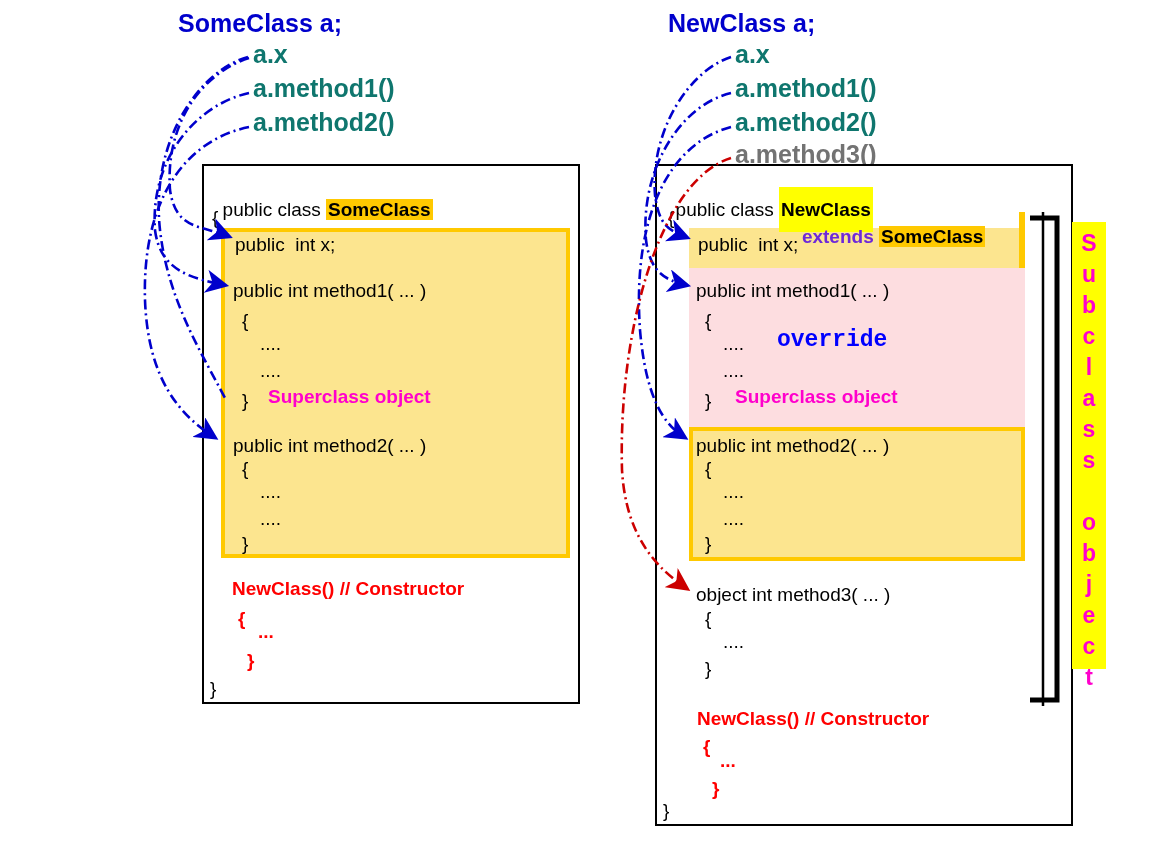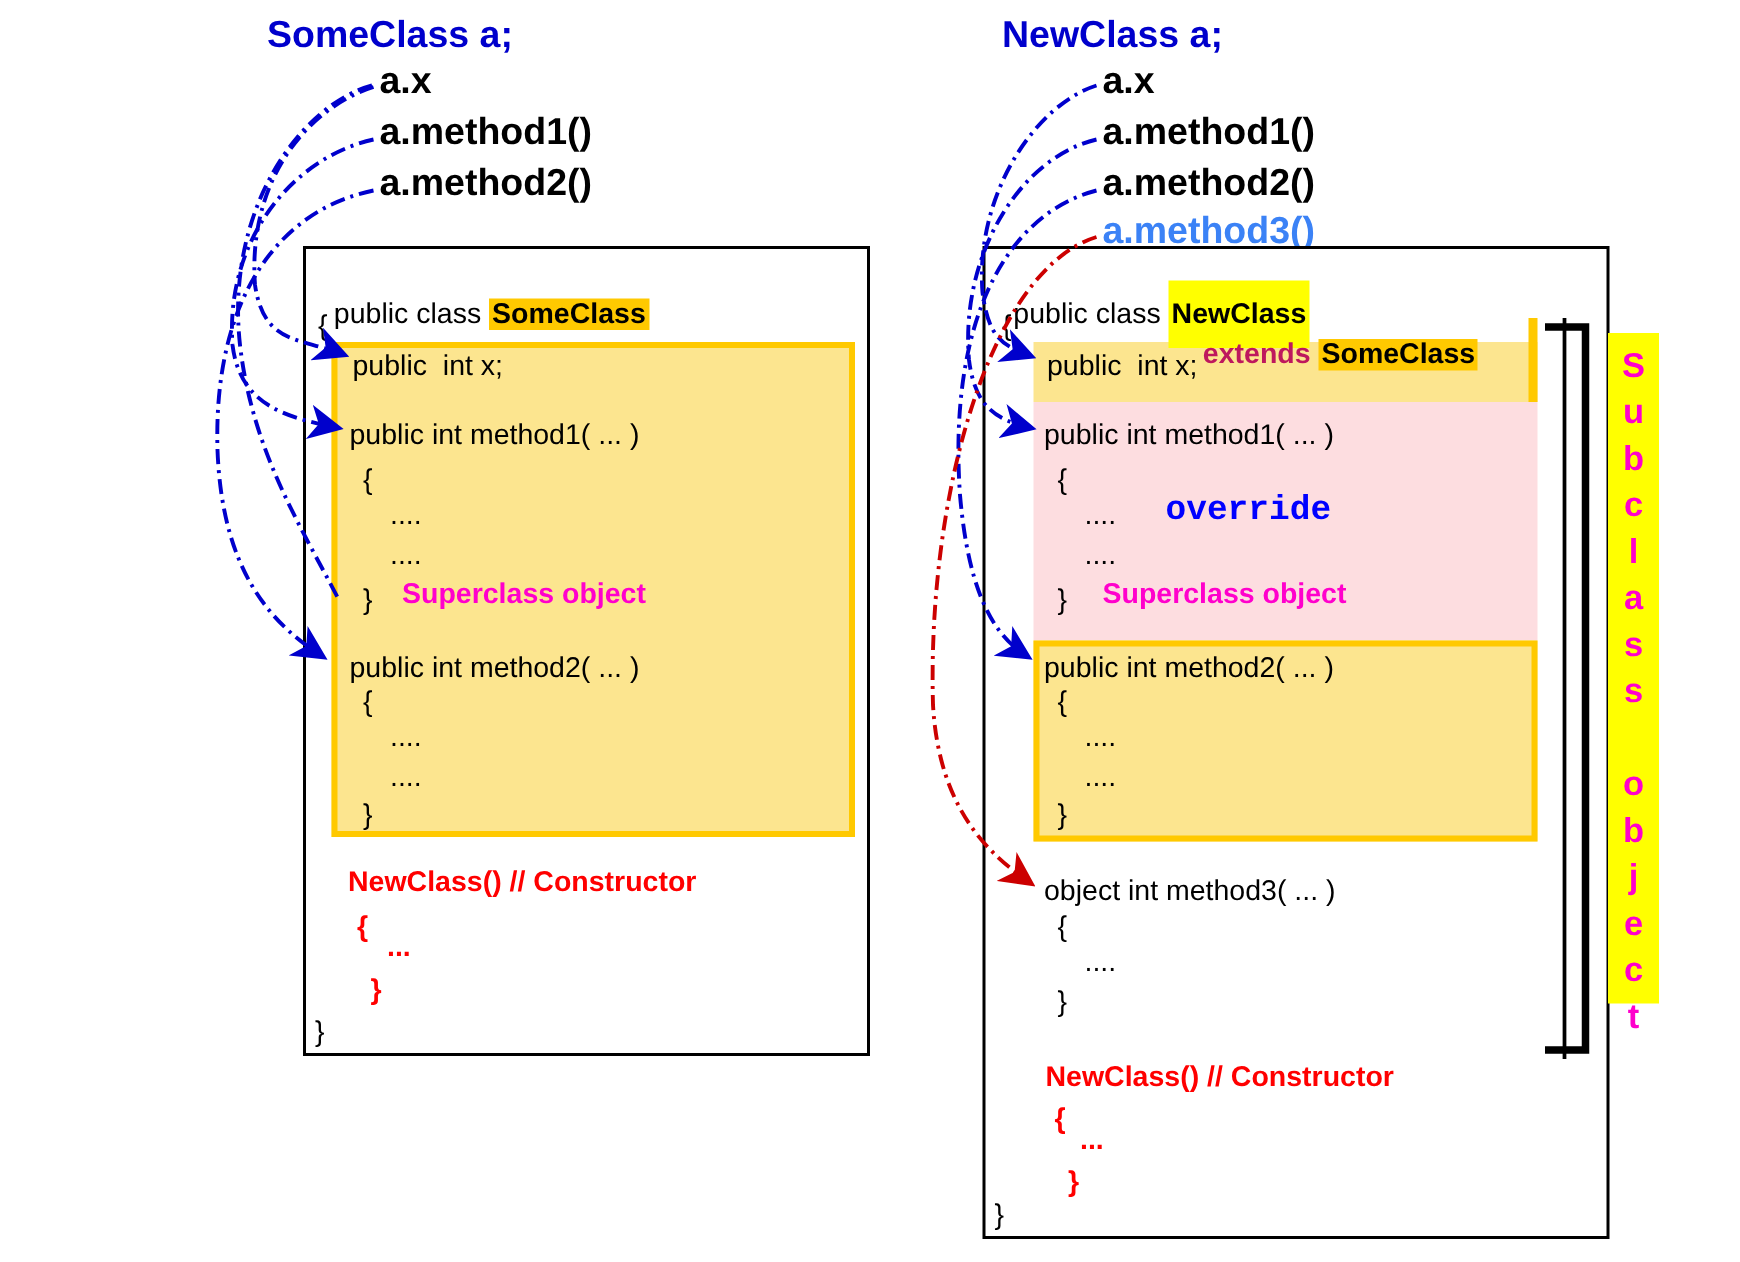--- a/index.html
+++ b/index.html
@@ -3,32 +3,32 @@
 <meta charset="utf-8">
 <style>
   html,body{margin:0;padding:0;background:#ffffff;}
   body{width:1160px;height:841px;position:relative;overflow:hidden;
        font-family:"Liberation Sans","DejaVu Sans",sans-serif;}
   .abs{position:absolute;}
   .nowrap{white-space:pre;}
 
   
   .usage-title{font-weight:bold;font-size:25px;color:#0000CC;letter-spacing:0px;}
-  .usage-line{font-weight:bold;font-size:25px;color:#000000;}
-  .usage-line.red{color:#3b82f6;}
+  .usage-line{font-weight:bold;font-size:25px;color:#0f766e;}
+  .usage-line.red{color:#737373;}
 
   
   .class-box{border:2px solid #000000;background:#ffffff;box-sizing:border-box;}
 
   
   .code{font-size:19px;color:#000000;font-weight:500;}
   .code-red{font-size:19px;color:#FF0000;font-weight:bold;}
   .hl-gold{background:#FFC900;font-weight:bold;padding:0 2px;}
   .hl-yellow{background:#FFFF00;font-weight:bold;padding:12px 2px;}
-  .kw-extends{color:#be185d;font-weight:bold;font-size:19px;}
+  .kw-extends{color:#6d28d9;font-weight:bold;font-size:19px;}
   .superclass-label{color:#FF00CC;font-weight:bold;font-size:19px;}
   .override-label{color:#0000FF;font-weight:bold;font-size:23px;}
 
   
   .region-yellow{background:#FCE58F;border:4px solid #FFC900;box-sizing:border-box;}
   .region-yellow-noborder{background:#FCE58F;box-sizing:border-box;}
   .region-pink{background:#FDDDE0;box-sizing:border-box;}
 
   
   .subclass-banner{background:#FFFF00;color:#FF00CC;font-weight:bold;font-size:23px;

